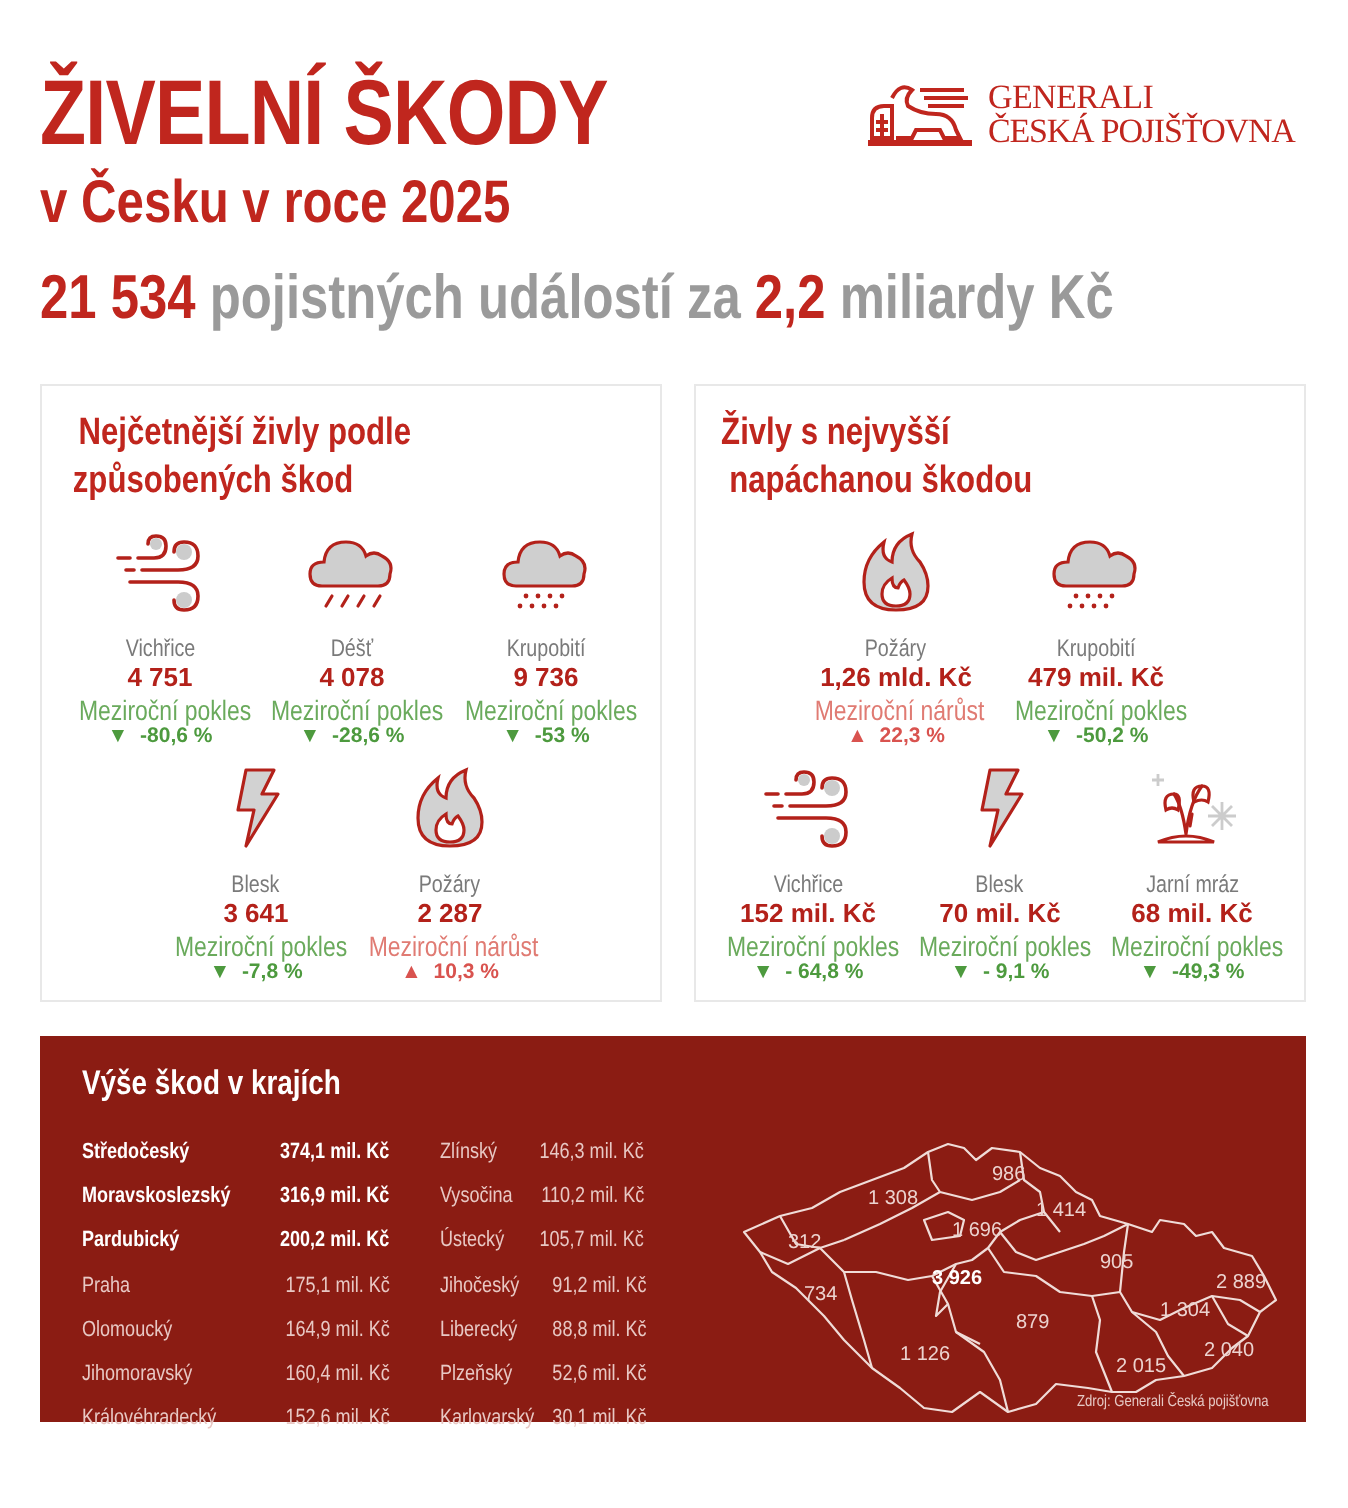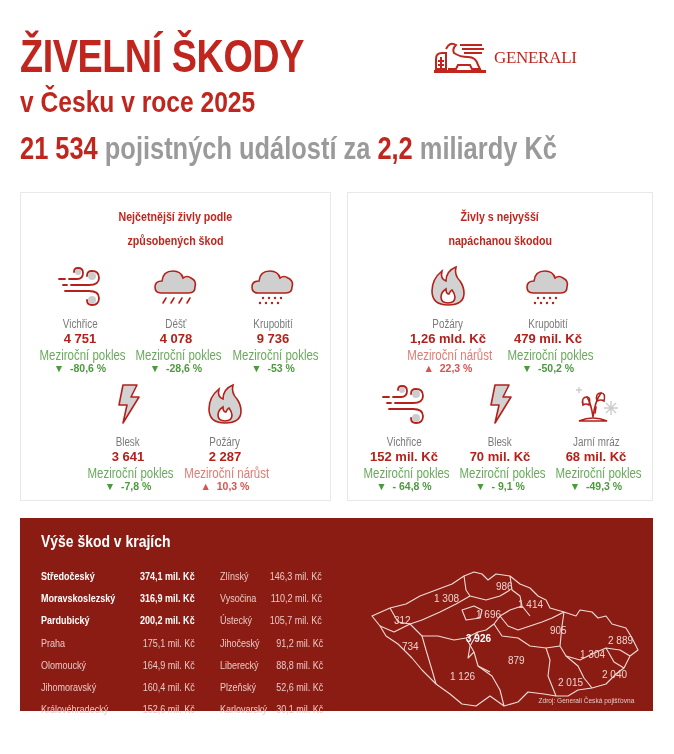--- a/index.html
+++ b/index.html
@@ -14,21 +14,21 @@
 
   #logo { position: absolute; left: 432px; top: 38px; width: 224px; height: 38px; display: flex; align-items: center; }
   #logo svg { flex: 0 0 auto; }
   #logo .txt { margin-left: 6px; font-family: "Liberation Serif", serif; color: #c0261e; line-height: 17px; }
   #logo .l1 { font-size: 17px; letter-spacing: -0.3px; }
   #logo .l2 { font-size: 17px; letter-spacing: -0.6px; }
 
   .card { position: absolute; top: 192px; height: 309px; border: 1px solid #e8e8e8; background: #fff; }
   #card-left { left: 20px; width: 311px; }
   #card-right { left: 347px; width: 306px; }
-  .card h2 { position: absolute; left: 0; right: 0; top: 12px; text-align: center; font-size: 13px; font-weight: bold; color: #c0261e; line-height: 24px; }
+  .card h2 { position: absolute; left: 0; right: 0; top: 12px; font-size: 19px; font-weight: bold; color: #c0261e; line-height: 24px; }
 
   .item { position: absolute; width: 100px; text-align: center; }
   .item .icon { height: 46px; display: flex; justify-content: center; align-items: center; }
   .item .name { margin-top: 8px; font-size: 12px; color: #7a7a7a; line-height: 14px; }
   .item .value { font-size: 13px; font-weight: bold; color: #b3211a; line-height: 15px; }
   .item .trend-label { margin-top: 3px; font-size: 14px; line-height: 12px; }
   .item .trend-value { font-size: 10.5px; font-weight: bold; line-height: 14px; }
   .down { color: #4d9a3e; }
   .up { color: #d9534f; }
   .down-label { color: #6aaa5c; }
@@ -59,20 +59,21 @@
     <g fill="none" stroke="#c0261e" stroke-width="2">
       <path d="M4 30 L4 20 Q4 14 10 14 L14 14 L14 30 Z"></path>
       <path d="M6 22 H12 M6 26 H12 M9 18 V30"></path>
       <path d="M14 10 Q18 2 24 6 Q20 10 22 14 Q28 18 36 18 Q44 18 46 26 L48 30 L40 30 L38 26 L26 26 L24 30 L16 30"></path>
       <path d="M28 6 H50 M30 10 H52 M32 14 H50"></path>
     </g>
     <rect x="2" y="31" width="52" height="3" fill="#c0261e"></rect>
   </svg>
   <div class="txt">
     <div class="l1">GENERALI</div>
+    <div class="l2">ČESKÁ POJIŠŤOVNA</div>
   </div>
 </div>
 
 <div id="card-left" class="card">
   <h2><span class="condc">Nejčetnější živly podle</span><br><span class="condc">způsobených škod</span></h2>
 
   <div class="item" style="left:9px; top:70px;">
     <div class="icon">
       <svg width="50" height="42" viewBox="0 0 50 42">
           <g fill="none" stroke="#b3211a" stroke-width="1.8" stroke-linecap="round">

